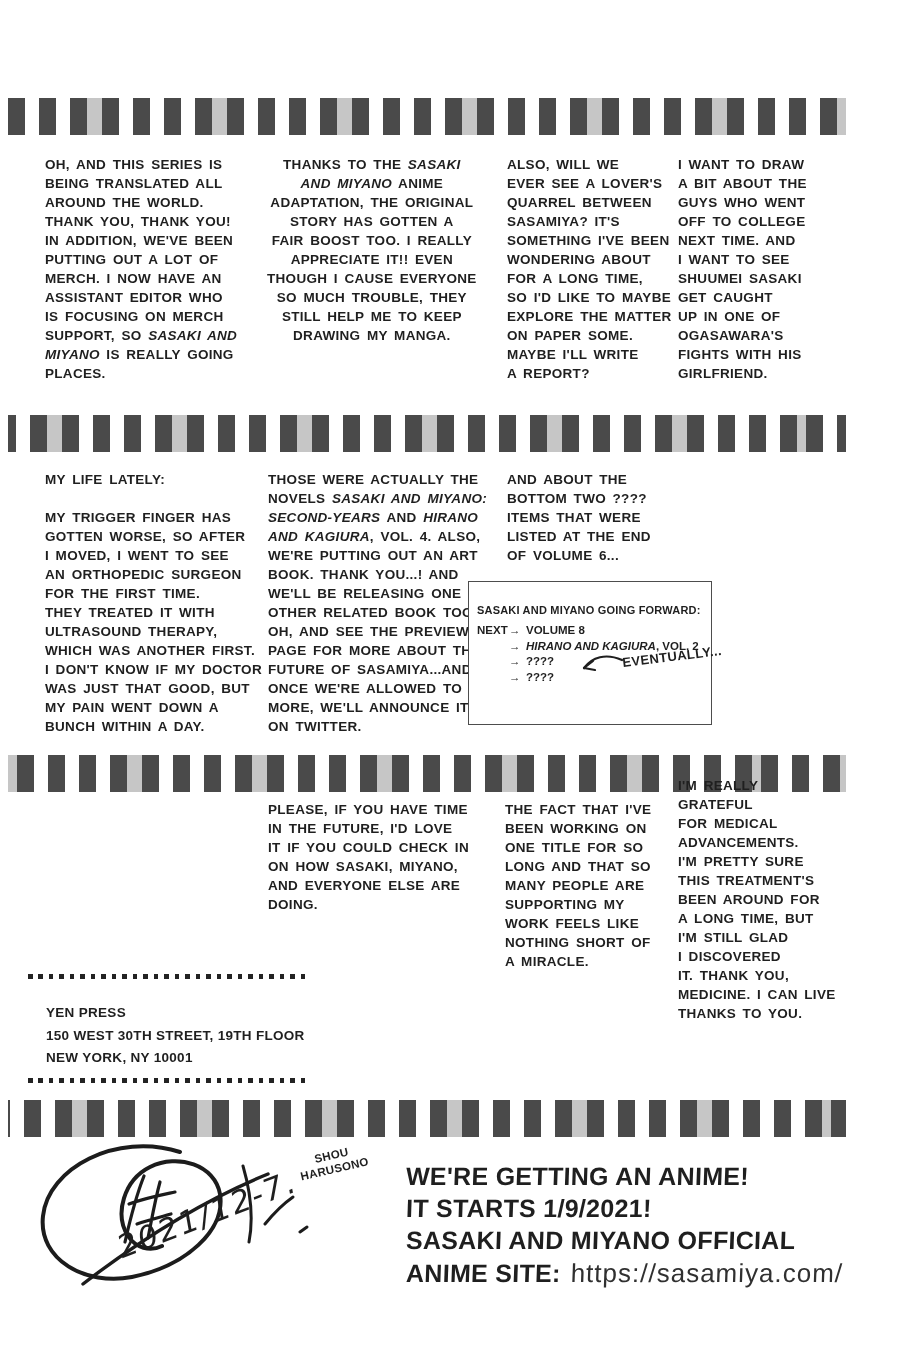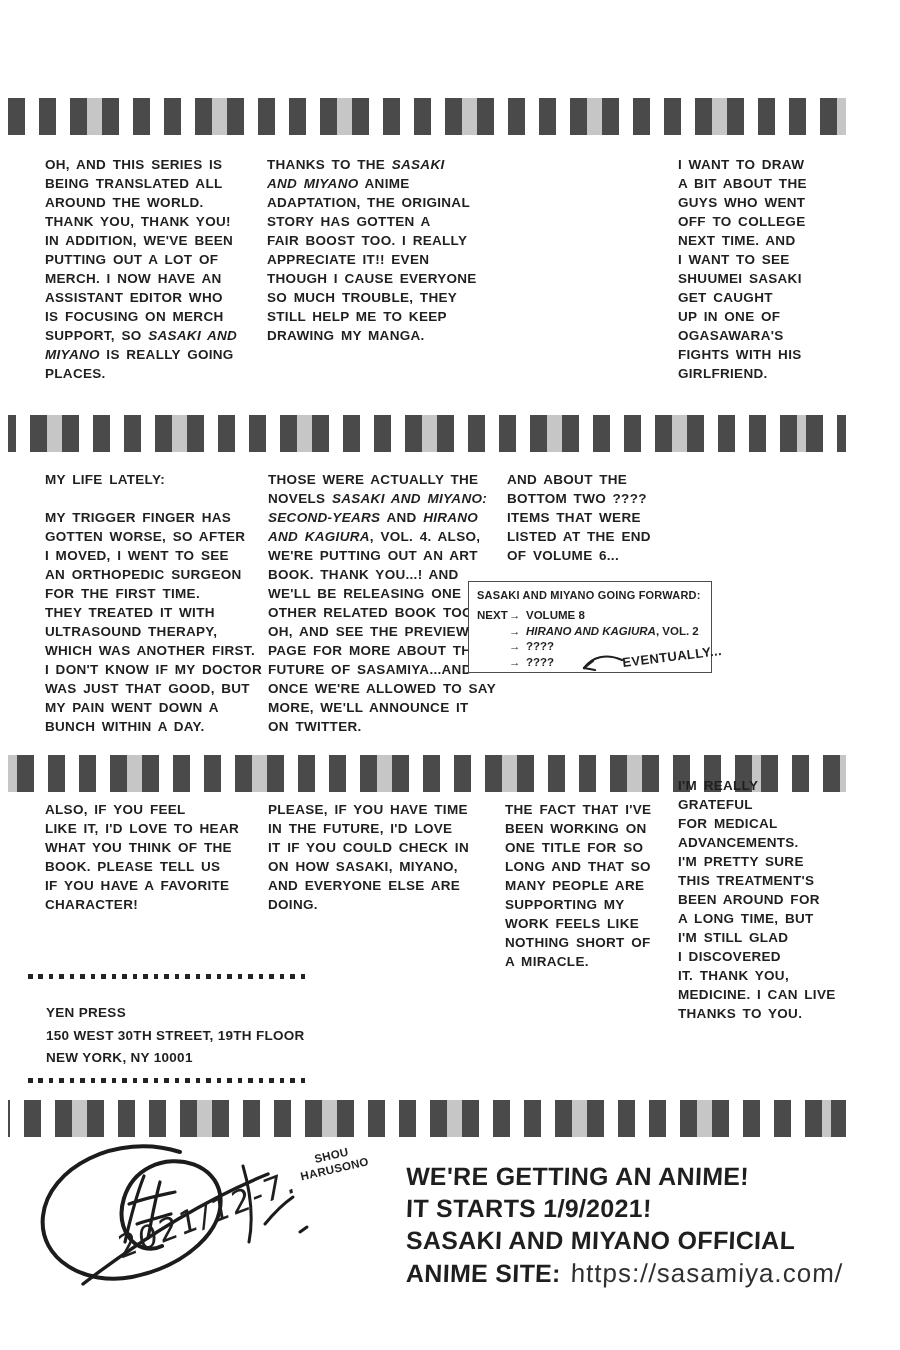--- a/index.html
+++ b/index.html
@@ -19,23 +19,23 @@
       var(--stripe-dark,#4a4a4a) 62px 79px, var(--stripe-light,#c6c6c6) 79px 94px,
       var(--stripe-dark,#4a4a4a) 94px 111px, #ffffff 111px 125px);
   }
   .txt {
     position:absolute; white-space:pre;
     font-size:13.5px; line-height:19px; font-weight:700;
     letter-spacing:.3px; word-spacing:2.5px;
   }
   .it { font-style:italic; }
   .box {
-    position:absolute; left:468px; top:581px; width:244px; height:92px;
+    position:absolute; left:468px; top:581px; width:244px; height:144px;
     border:1.5px solid #4d4d4d; box-sizing:border-box; background:#fff;
-    padding:7px 8px 0 8px;
+    padding:22px 8px 0 8px;
   }
   .box-title { font-size:11px; font-weight:700; letter-spacing:.2px; white-space:pre; }
   .box-row { display:flex; align-items:flex-end; font-size:11.5px; font-weight:700; line-height:15.5px; white-space:pre; }
   .box-row .prefix { width:32px; }
   .box-row .indent { width:32px; }
   .box-row .arr { width:17px; font-weight:400; }
   .rows { margin-top:7px; }
   .eventually {
     position:absolute; left:622px; top:649px;
     font-size:13px; font-weight:700; letter-spacing:.4px;
@@ -84,30 +84,42 @@
 AROUND THE WORLD.
 THANK YOU, THANK YOU!
 IN ADDITION, WE'VE BEEN
 PUTTING OUT A LOT OF
 MERCH. I NOW HAVE AN
 ASSISTANT EDITOR WHO
 IS FOCUSING ON MERCH
 SUPPORT, SO </span><span class="it">SASAKI AND
 MIYANO</span><span> IS REALLY GOING
 PLACES.</span></div>
-  <div class="txt" style="left:267px; top:155px;"><span>THANKS TO THE </span><span class="it">SASAKI
+  <div class="txt" style="left:267px; top:155px;text-align:center;"><span>THANKS TO THE </span><span class="it">SASAKI
 AND MIYANO</span><span> ANIME
 ADAPTATION, THE ORIGINAL
 STORY HAS GOTTEN A
 FAIR BOOST TOO. I REALLY
 APPRECIATE IT!! EVEN
 THOUGH I CAUSE EVERYONE
 SO MUCH TROUBLE, THEY
 STILL HELP ME TO KEEP
 DRAWING MY MANGA.</span></div>
+  <div class="txt" style="left:507px; top:155px;"><span>ALSO, WILL WE
+EVER SEE A LOVER'S
+QUARREL BETWEEN
+SASAMIYA? IT'S
+SOMETHING I'VE BEEN
+WONDERING ABOUT
+FOR A LONG TIME,
+SO I'D LIKE TO MAYBE
+EXPLORE THE MATTER
+ON PAPER SOME.
+MAYBE I'LL WRITE
+A REPORT?</span></div>
   <div class="txt" style="left:678px; top:155px;"><span>I WANT TO DRAW
 A BIT ABOUT THE
 GUYS WHO WENT
 OFF TO COLLEGE
 NEXT TIME. AND
 I WANT TO SEE
 SHUUMEI SASAKI
 GET CAUGHT
 UP IN ONE OF
 OGASAWARA'S
@@ -164,26 +176,20 @@
         <span class="indent"></span><span class="arr">→</span><span><span>????</span></span>
       </div>
     </div>
   </div>
   <svg class="curve-arrow" width="44" height="28" viewBox="0 0 44 28">
     <path d="M42,9 C26,2 12,6 4,17" stroke="#1f1f1f" stroke-width="2.2" fill="none" stroke-linecap="round"></path>
     <path d="M4,17 l9,-7 M4,17 l11,2" stroke="#1f1f1f" stroke-width="2.2" fill="none" stroke-linecap="round"></path>
   </svg>
   <div class="eventually">EVENTUALLY...</div>
 
-  <div class="txt" style="left:45px;  top:800px;"><span>ALSO, IF YOU FEEL
-LIKE IT, I'D LOVE TO HEAR
-WHAT YOU THINK OF THE
-BOOK. PLEASE TELL US
-IF YOU HAVE A FAVORITE
-CHARACTER!</span></div>
   <div class="txt" style="left:268px; top:800px;"><span>PLEASE, IF YOU HAVE TIME
 IN THE FUTURE, I'D LOVE
 IT IF YOU COULD CHECK IN
 ON HOW SASAKI, MIYANO,
 AND EVERYONE ELSE ARE
 DOING.</span></div>
   <div class="txt" style="left:505px; top:800px;"><span>THE FACT THAT I'VE
 BEEN WORKING ON
 ONE TITLE FOR SO
 LONG AND THAT SO

